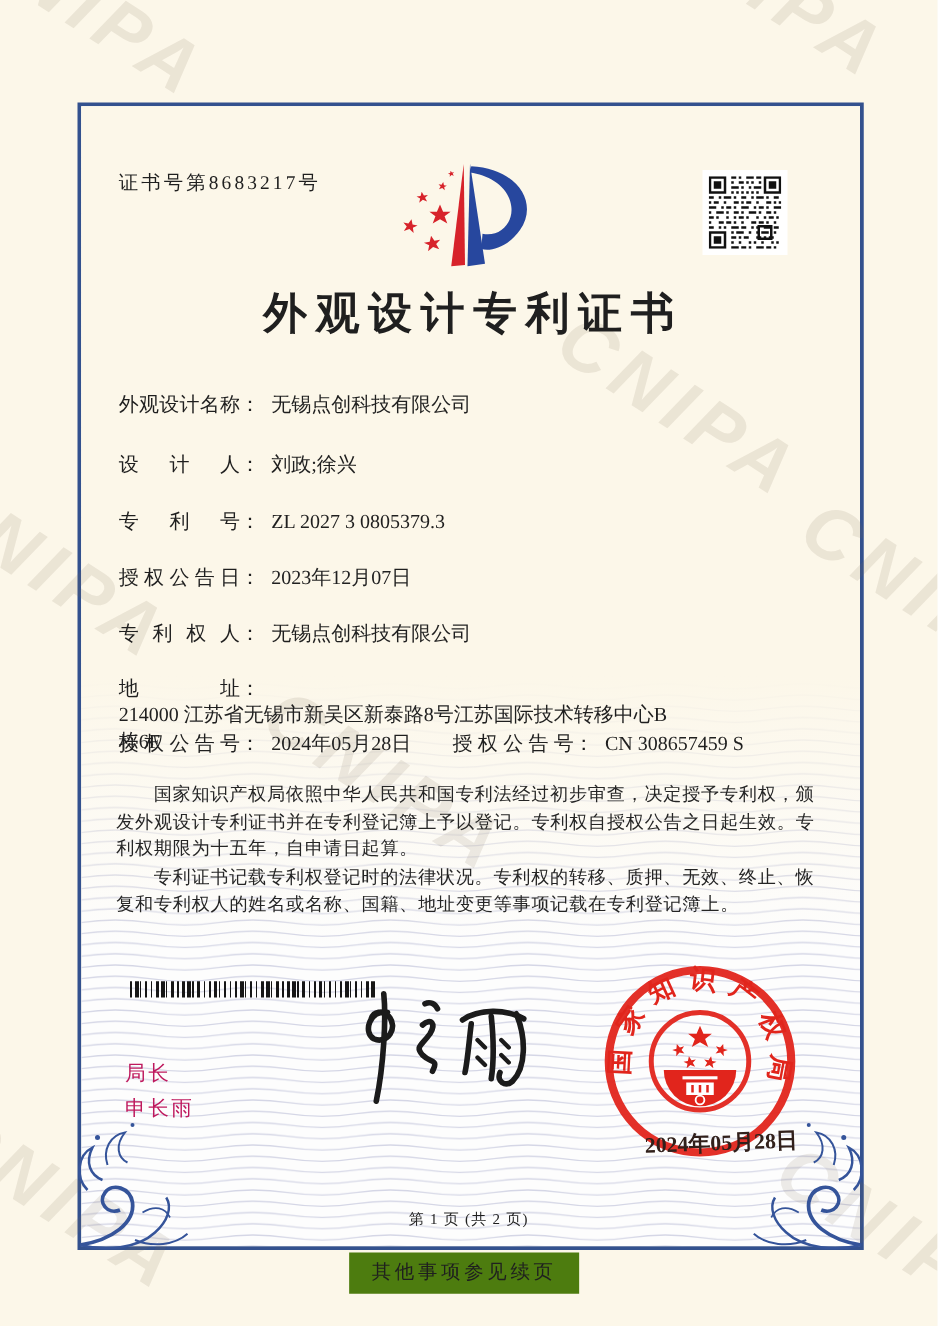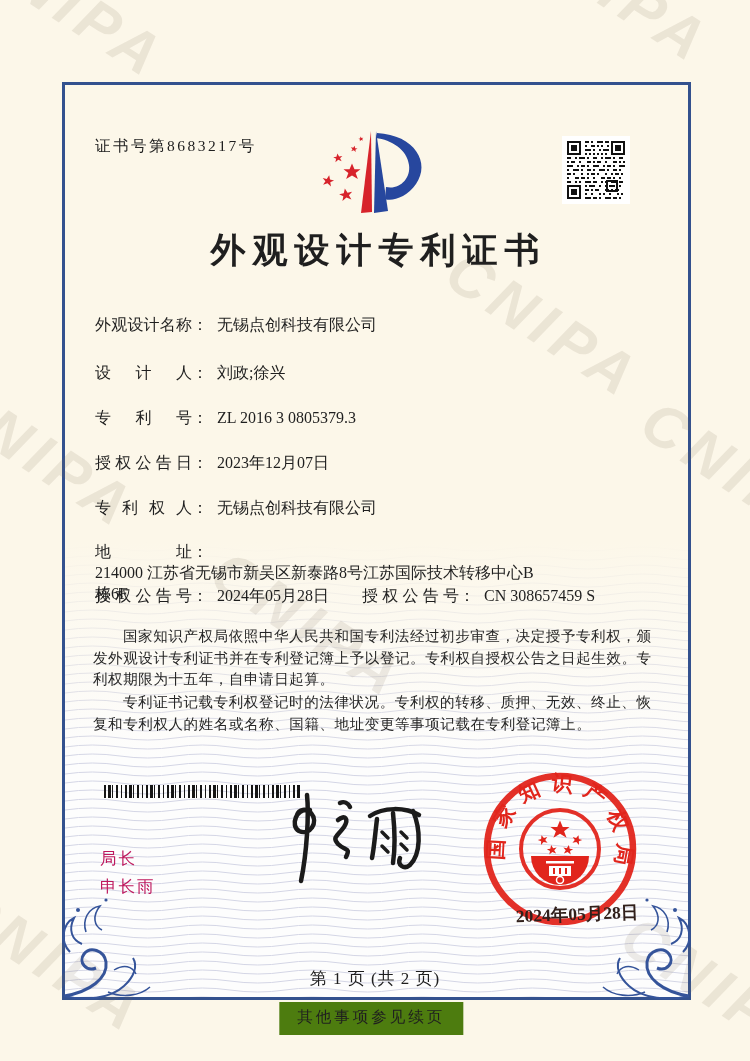--- a/index.html
+++ b/index.html
@@ -25,21 +25,21 @@
   .fvalue{display:inline-block;vertical-align:top;}
   .fvalue-wrap{display:inline-block;width:452px;vertical-align:top;}
   .pair2{position:absolute;left:267px;top:0;}
   .para{position:absolute;left:93px;width:564px;font-size:14.5px;line-height:21.5px;
         letter-spacing:0.6px;text-indent:30px;color:#252525;}
   .barcode{position:absolute;left:104px;top:785px;width:196px;height:13px;
     background:repeating-linear-gradient(90deg,#161616 0 2px,rgba(0,0,0,0) 2px 4px,#161616 4px 7px,rgba(0,0,0,0) 7px 8px,#161616 8px 9px,rgba(0,0,0,0) 9px 12px,#161616 12px 14px,rgba(0,0,0,0) 14px 17px,#161616 17px 18px,rgba(0,0,0,0) 18px 21px);}
   .signer{position:absolute;left:100px;font-family:"Liberation Sans",sans-serif;font-size:16.5px;color:#be185d;letter-spacing:2px;}
   .sig-svg{position:absolute;left:278px;top:792px;z-index:4;}
   .seal-svg{position:absolute;left:470px;top:765px;z-index:4;}
-  .page-ind{position:absolute;left:0;right:0;top:967px;text-align:center;font-size:17px;letter-spacing:1px;}
+  .page-ind{position:absolute;left:0;right:0;top:967px;text-align:center;font-size:12px;letter-spacing:1px;}
   .note{position:absolute;left:50%;top:1002px;transform:translateX(-52%);background:#4d7c0f;
         padding:5px 18px 7px 18px;font-size:15.5px;letter-spacing:3px;z-index:3;white-space:nowrap;}
   .flourish{position:absolute;z-index:3;}
 </style>
 </head>
 <body>
 
 <div class="panel">
   <div class="panel-inner"></div>
   <svg class="guilloche" xmlns="http://www.w3.org/2000/svg">
@@ -122,21 +122,21 @@
 
   <div class="title">外观设计专利证书</div>
 
   <div class="row" style="top:314px">
     <span class="flabel">外观设计名称</span><span class="fcolon">：</span><span class="fvalue">无锡点创科技有限公司</span>
   </div>
   <div class="row" style="top:362px">
     <span class="flabel">设计人</span><span class="fcolon">：</span><span class="fvalue">刘政;徐兴</span>
   </div>
   <div class="row" style="top:407px">
-    <span class="flabel">专利号</span><span class="fcolon">：</span><span class="fvalue">ZL 2016 3 0805379.3</span>
+    <span class="flabel">专利号</span><span class="fcolon">：</span><span class="fvalue">ZL 2027 3 0805379.3</span>
   </div>
   <div class="row" style="top:452px">
     <span class="flabel">授权公告日</span><span class="fcolon">：</span><span class="fvalue">2023年12月07日</span>
   </div>
   <div class="row" style="top:497px">
     <span class="flabel">专利权人</span><span class="fcolon">：</span><span class="fvalue">无锡点创科技有限公司</span>
   </div>
   <div class="row" style="top:541px">
     <span class="flabel">地址</span><span class="fcolon">：</span><span class="fvalue-wrap">214000 江苏省无锡市新吴区新泰路8号江苏国际技术转移中心B栋6F</span>
   </div>

